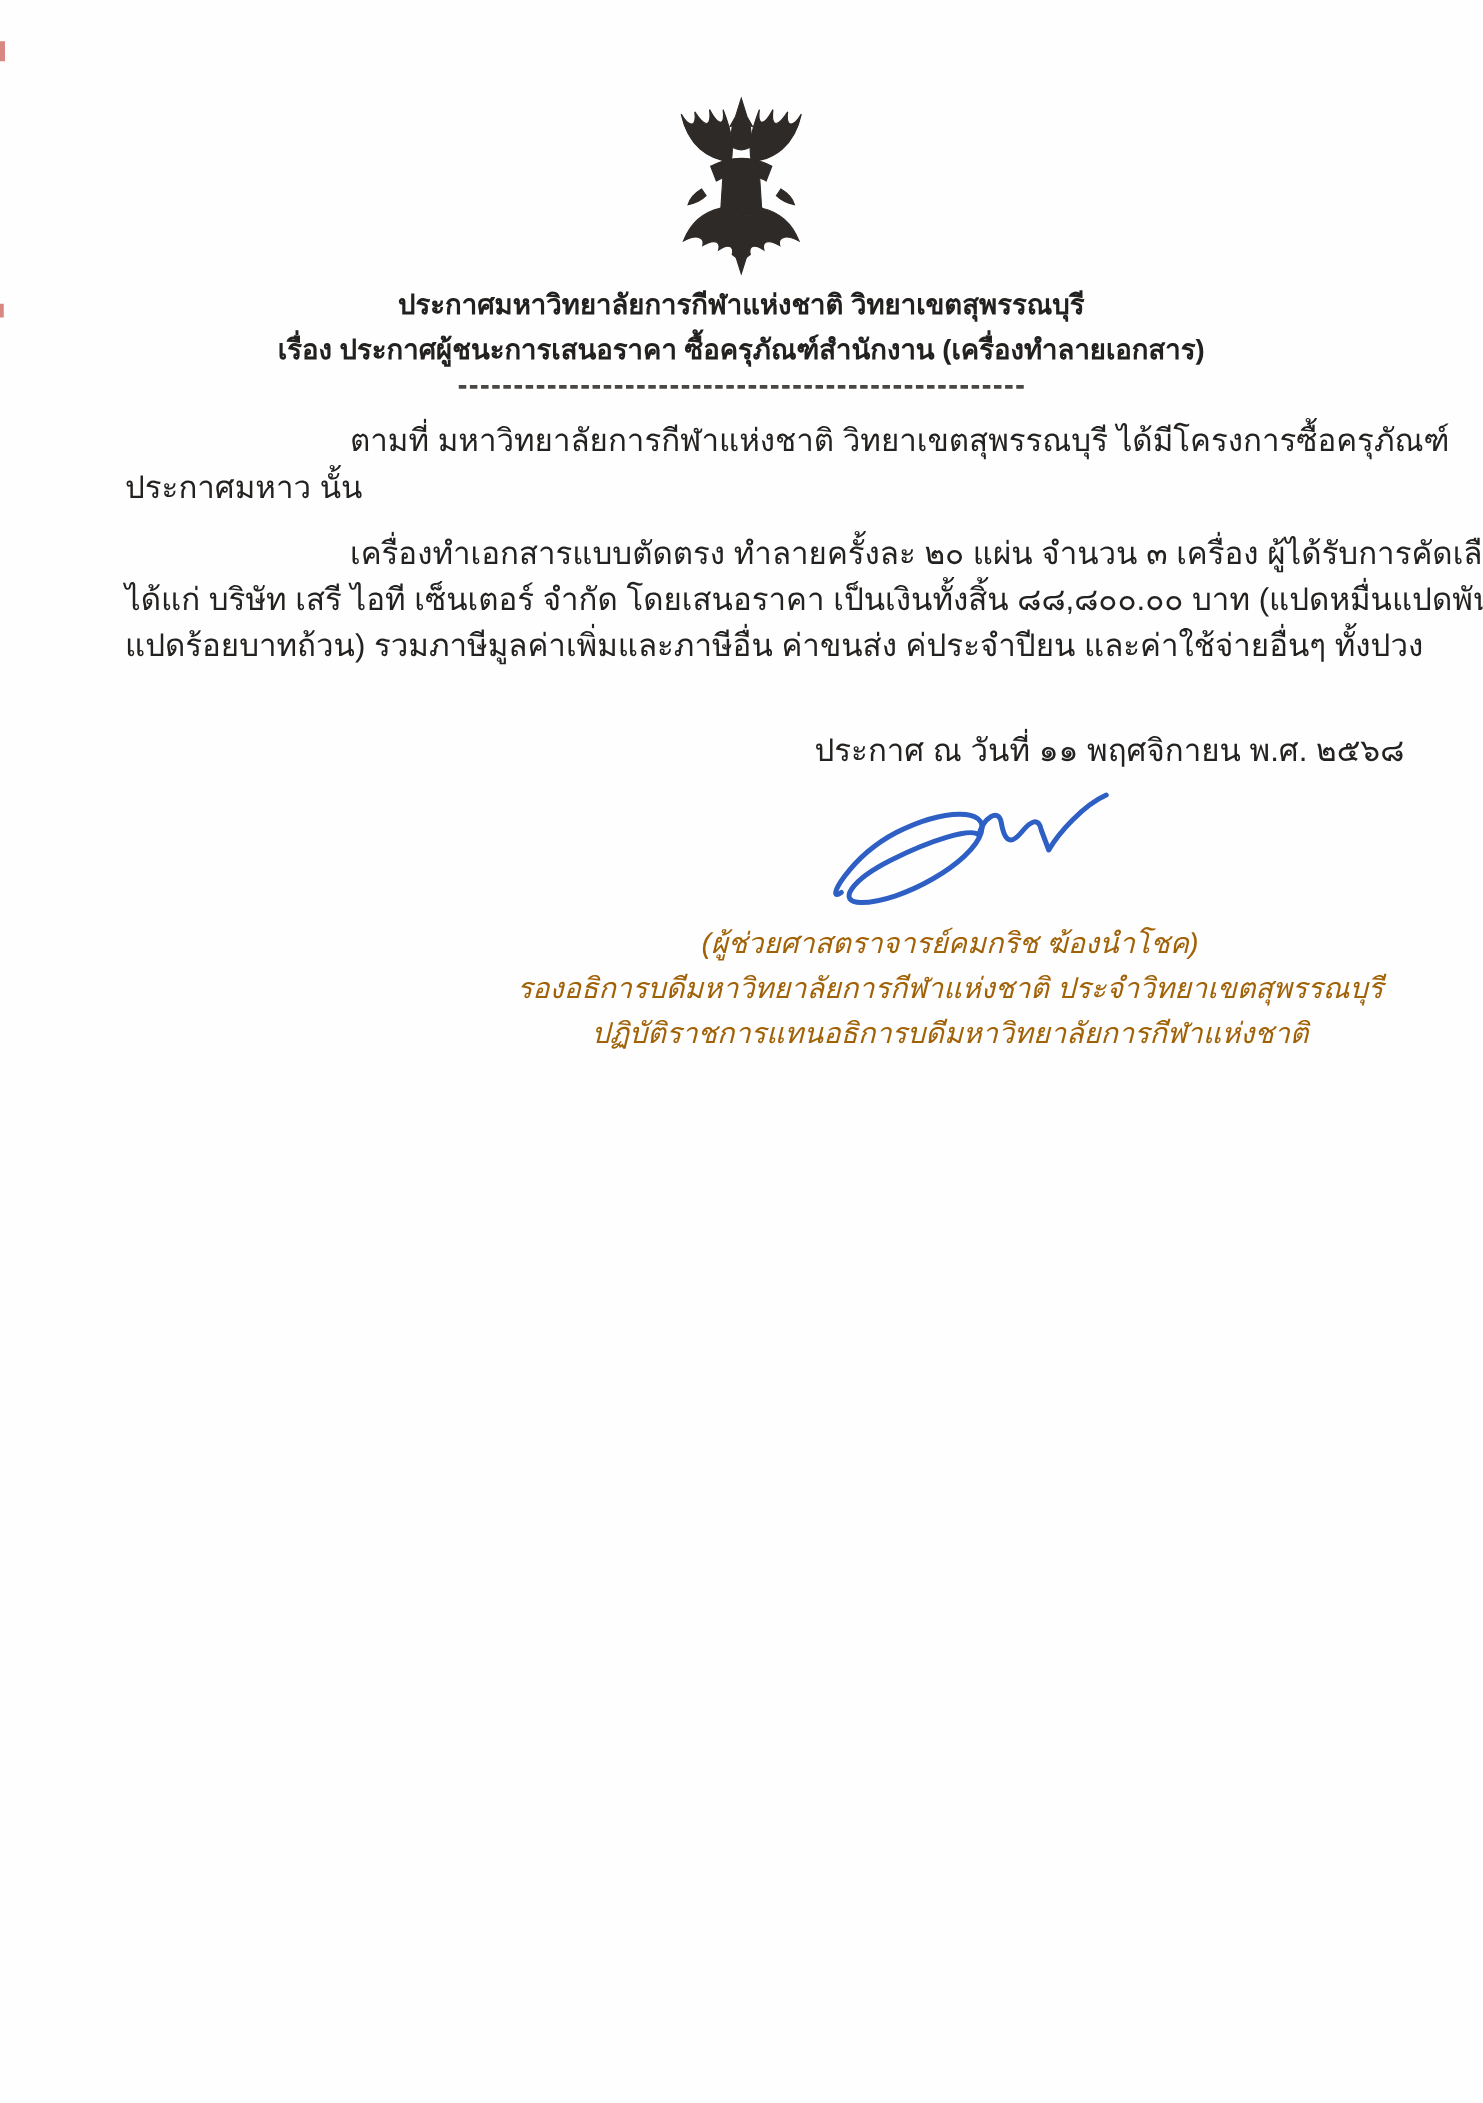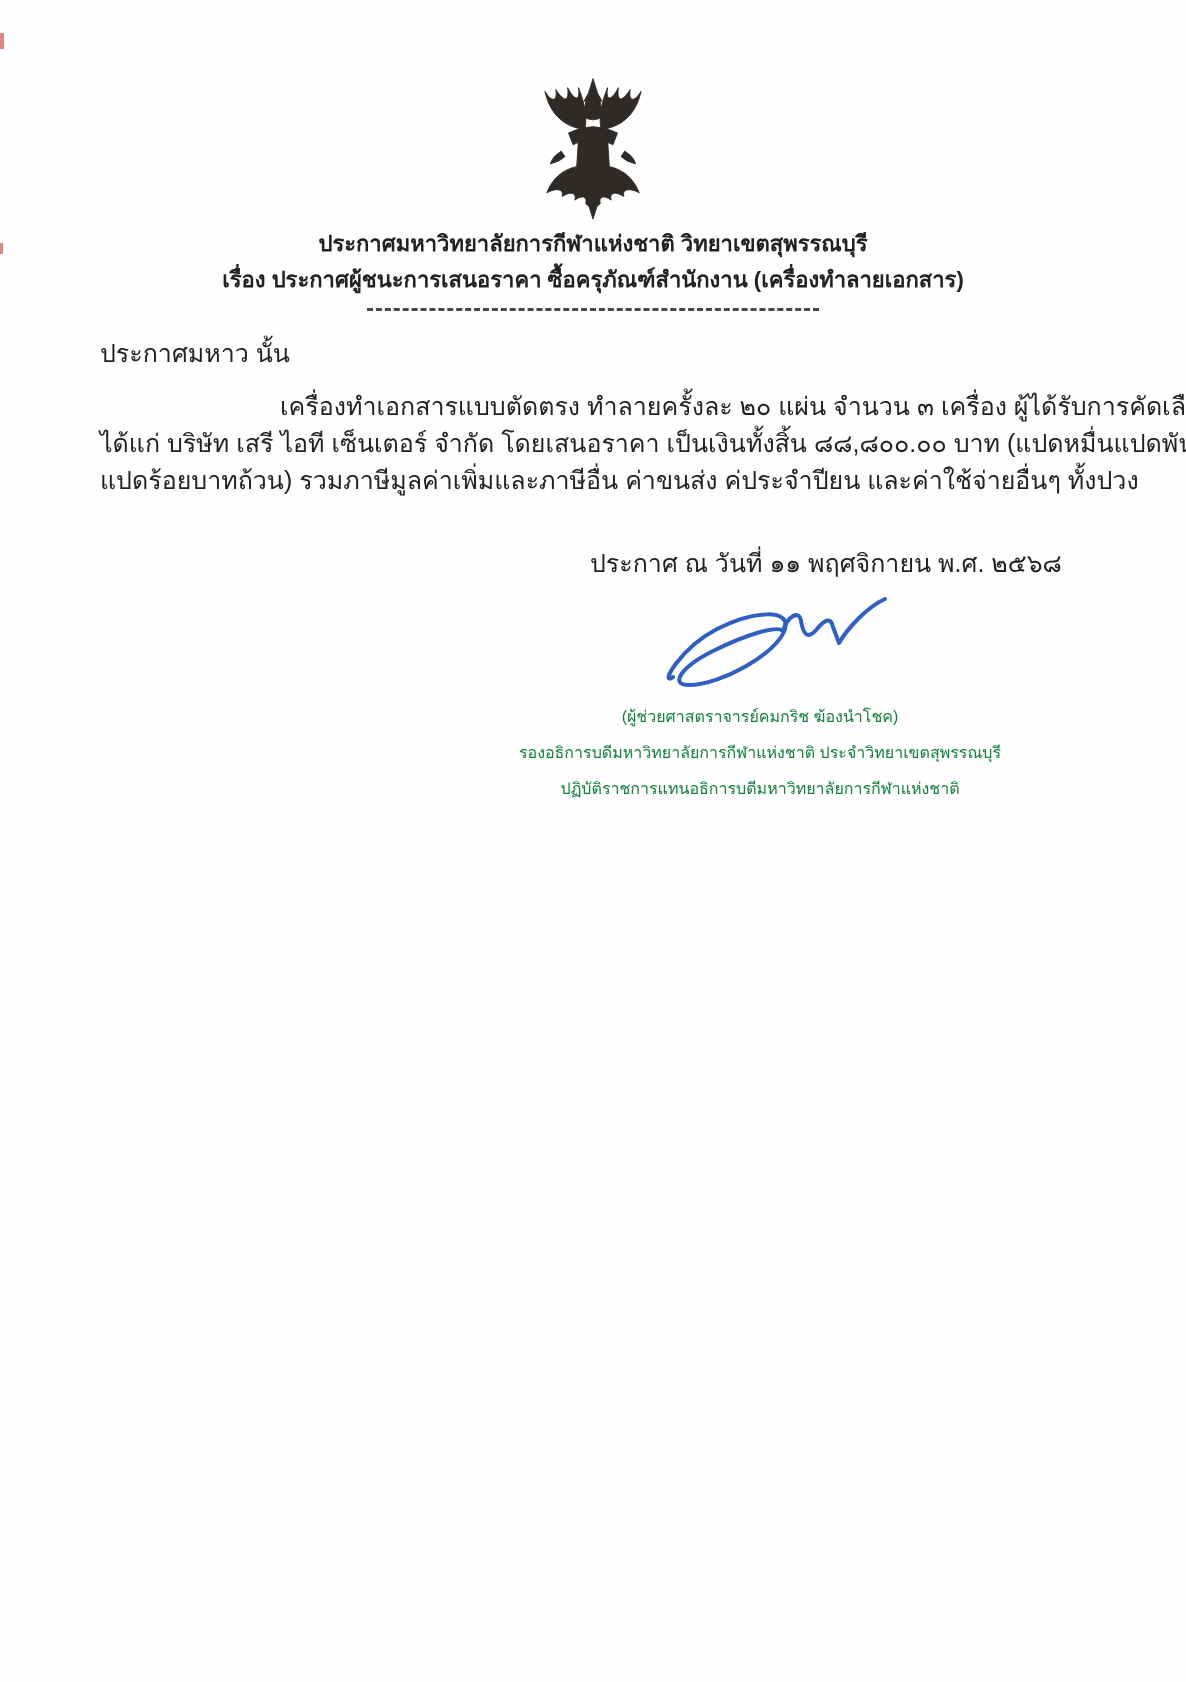--- a/index.html
+++ b/index.html
@@ -47,40 +47,41 @@
   }
   .para { margin-top: 0; }
   .para-1 { margin-top: 24px; }
   .para-2 { margin-top: 16px; }
   .line { white-space: nowrap; }
   .indent { padding-left: 180px; }
   .date-line {
     margin-top: 44px;
     margin-left: 385px;
     width: 800px;
-    text-align: left;
+    text-align: center;
     padding-left: 205px;
     font-size: 25px;
     color: #242220;
     white-space: nowrap;
   }
   .signature-wrap {
     margin-top: 8px;
     margin-left: 655px;
     width: 240px;
     height: 102px;
   }
   .signatory-block {
     margin-top: 6px;
     margin-left: 340px;
     width: 840px;
     text-align: center;
-    font-size: 16px;
+    font-size: 23px;
     line-height: 36px;
-    color: #15803d;
+    color: #a16207;
+    font-style: italic;
   }
   .artifact {
     position: absolute;
     left: 0;
     background: #c4473f;
     opacity: 0.65;
   }
   .artifact-top { top: 33px; width: 4px; height: 16px; }
   .artifact-mid { top: 243px; width: 3px; height: 11px; }
 </style>
@@ -111,20 +112,21 @@
 
   <div class="title-block">
     <div class="line">ประกาศมหาวิทยาลัยการกีฬาแห่งชาติ วิทยาเขตสุพรรณบุรี</div>
     <div class="line">เรื่อง ประกาศผู้ชนะการเสนอราคา ซื้อครุภัณฑ์สำนักงาน (เครื่องทำลายเอกสาร)</div>
   </div>
 
   <div class="divider"></div>
 
   <div class="body-text">
     <div class="para para-1">
+      <div class="line indent">ตามที่ มหาวิทยาลัยการกีฬาแห่งชาติ วิทยาเขตสุพรรณบุรี ได้มีโครงการซื้อครุภัณฑ์</div>
       <div class="line">ประกาศมหาว นั้น</div>
     </div>
     <div class="para para-2">
       <div class="line indent">เครื่องทำเอกสารแบบตัดตรง ทำลายครั้งละ ๒๐ แผ่น จำนวน ๓ เครื่อง ผู้ได้รับการคัดเลือก</div>
       <div class="line">ได้แก่ บริษัท เสรี ไอที เซ็นเตอร์ จำกัด โดยเสนอราคา เป็นเงินทั้งสิ้น ๘๘,๘๐๐.๐๐ บาท (แปดหมื่นแปดพัน-</div>
       <div class="line">แปดร้อยบาทถ้วน) รวมภาษีมูลค่าเพิ่มและภาษีอื่น ค่าขนส่ง ค่ประจำปียน และค่าใช้จ่ายอื่นๆ ทั้งปวง</div>
     </div>
   </div>
 
   <div class="date-line">ประกาศ ณ วันที่ ๑๑ พฤศจิกายน พ.ศ. ๒๕๖๘</div>

